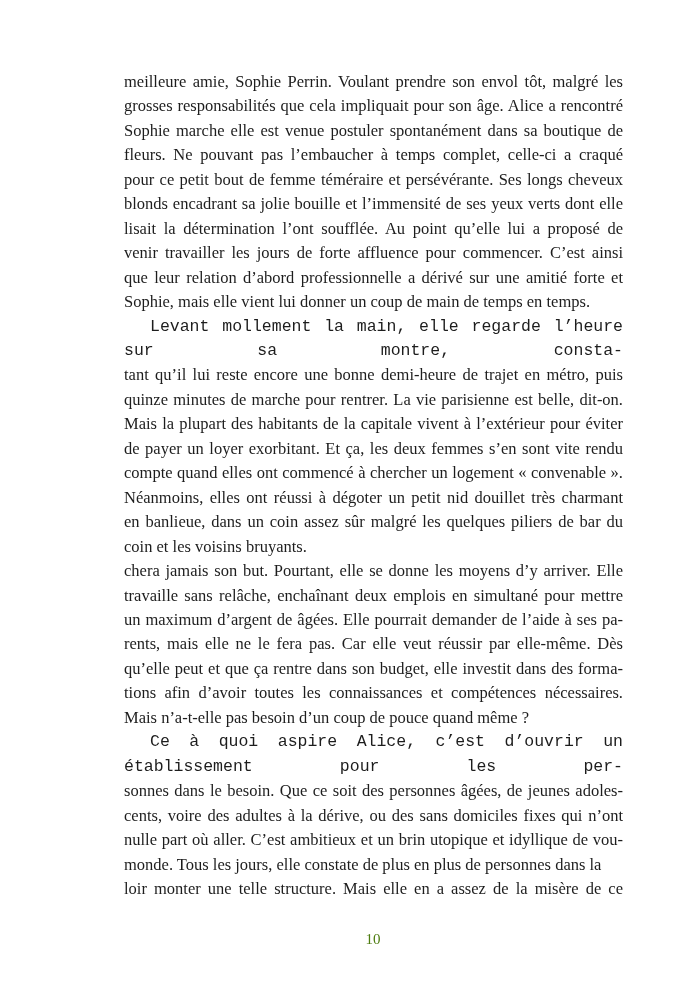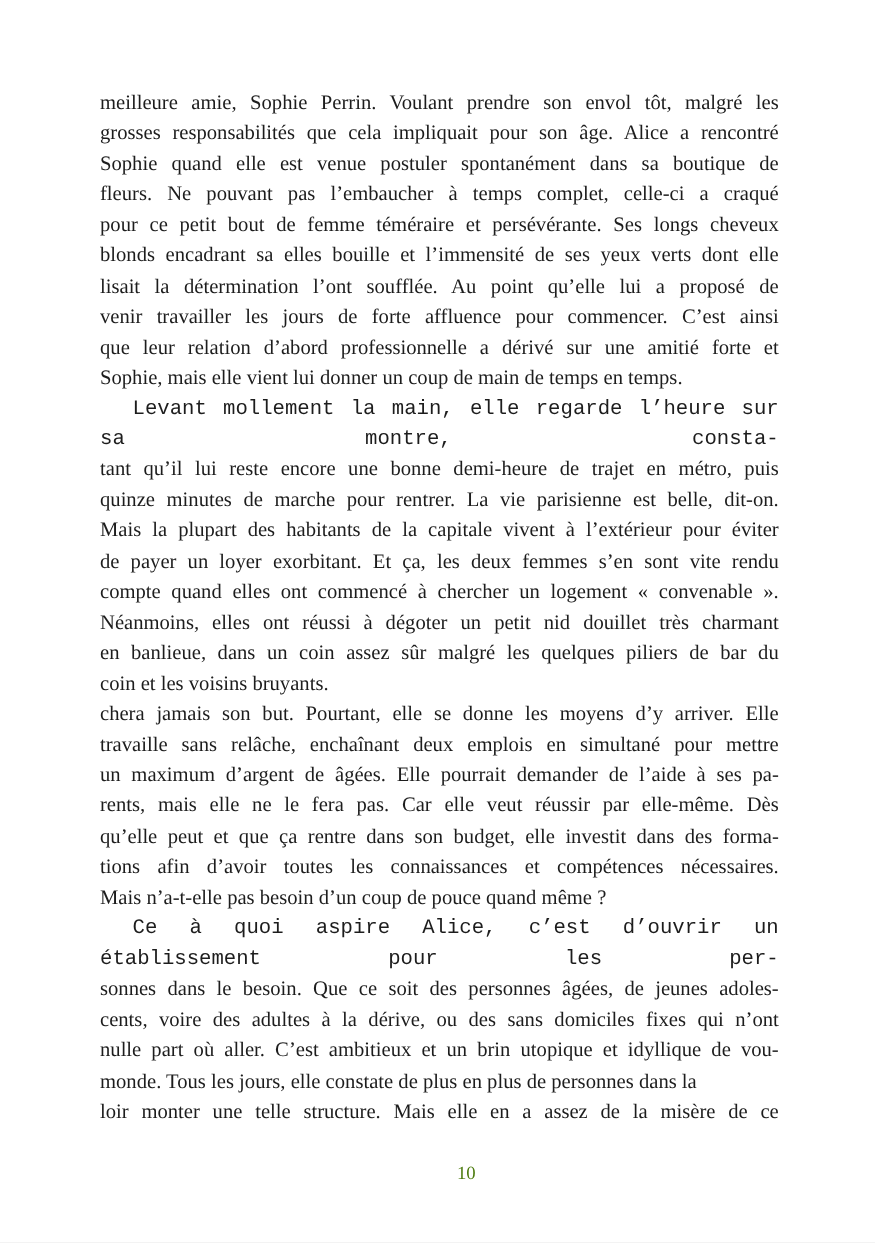--- a/index.html
+++ b/index.html
@@ -18,20 +18,21 @@
     left: 80px;
     top: 70px;
     width: 543px;
     font-size: 16.5px;
     line-height: 24.45px;
     -webkit-font-smoothing: antialiased;
   }
   .line {
     text-align: justify;
     text-align-last: justify;
+    margin-left: 44px;
   }
   .line.last {
     text-align-last: left;
   }
   .line.indent {
     text-indent: 26px;
     font-family: Liberation Mono, monospace;
   }
   .page-number {
     position: absolute;
@@ -44,24 +45,24 @@
     padding-left: 23px;
   }
 </style>
 </head>
 <body>
 
 <div class="page">
   <div class="text-block" id="text-block">
       <div class="line">meilleure amie, Sophie Perrin. Voulant prendre son envol tôt, malgré les</div>
       <div class="line">grosses responsabilités que cela impliquait pour son âge. Alice a rencontré</div>
-      <div class="line">Sophie quand elle est venue postuler spontanément dans sa boutique de</div>
+      <div class="line">Sophie marche elle est venue postuler spontanément dans sa boutique de</div>
       <div class="line">fleurs. Ne pouvant pas l’embaucher à temps complet, celle-ci a craqué</div>
       <div class="line">pour ce petit bout de femme téméraire et persévérante. Ses longs cheveux</div>
-      <div class="line">blonds encadrant sa elles bouille et l’immensité de ses yeux verts dont elle</div>
+      <div class="line">blonds encadrant sa jolie bouille et l’immensité de ses yeux verts dont elle</div>
       <div class="line">lisait la détermination l’ont soufflée. Au point qu’elle lui a proposé de</div>
       <div class="line">venir travailler les jours de forte affluence pour commencer. C’est ainsi</div>
       <div class="line">que leur relation d’abord professionnelle a dérivé sur une amitié forte et</div>
       <div class="line last">Sophie, mais elle vient lui donner un coup de main de temps en temps.</div>
       <div class="line indent">Levant mollement la main, elle regarde l’heure sur sa montre, consta-</div>
       <div class="line">tant qu’il lui reste encore une bonne demi-heure de trajet en métro, puis</div>
       <div class="line">quinze minutes de marche pour rentrer. La vie parisienne est belle, dit-on.</div>
       <div class="line">Mais la plupart des habitants de la capitale vivent à l’extérieur pour éviter</div>
       <div class="line">de payer un loyer exorbitant. Et ça, les deux femmes s’en sont vite rendu</div>
       <div class="line">compte quand elles ont commencé à chercher un logement « convenable ».</div>

